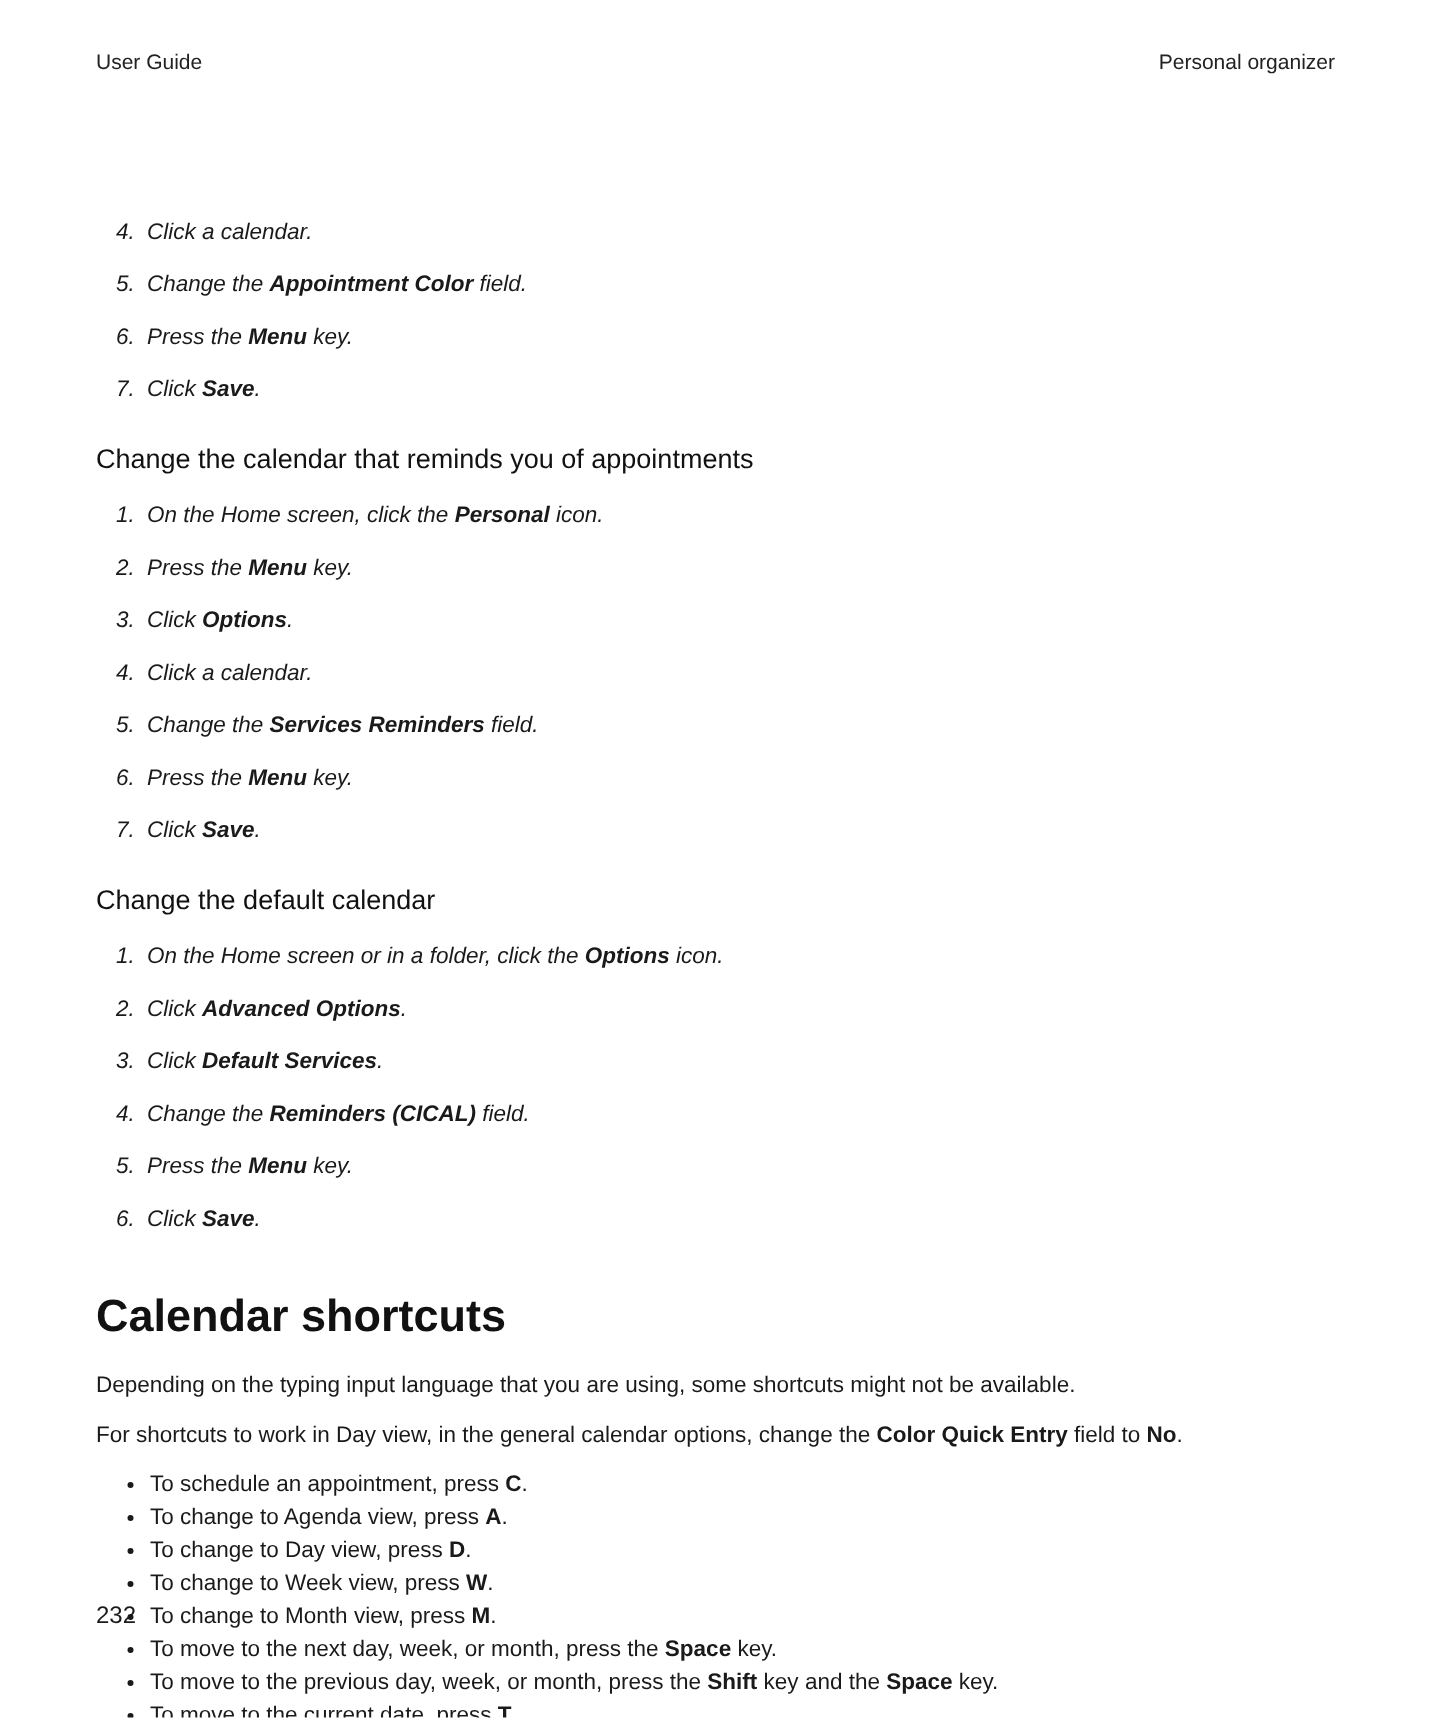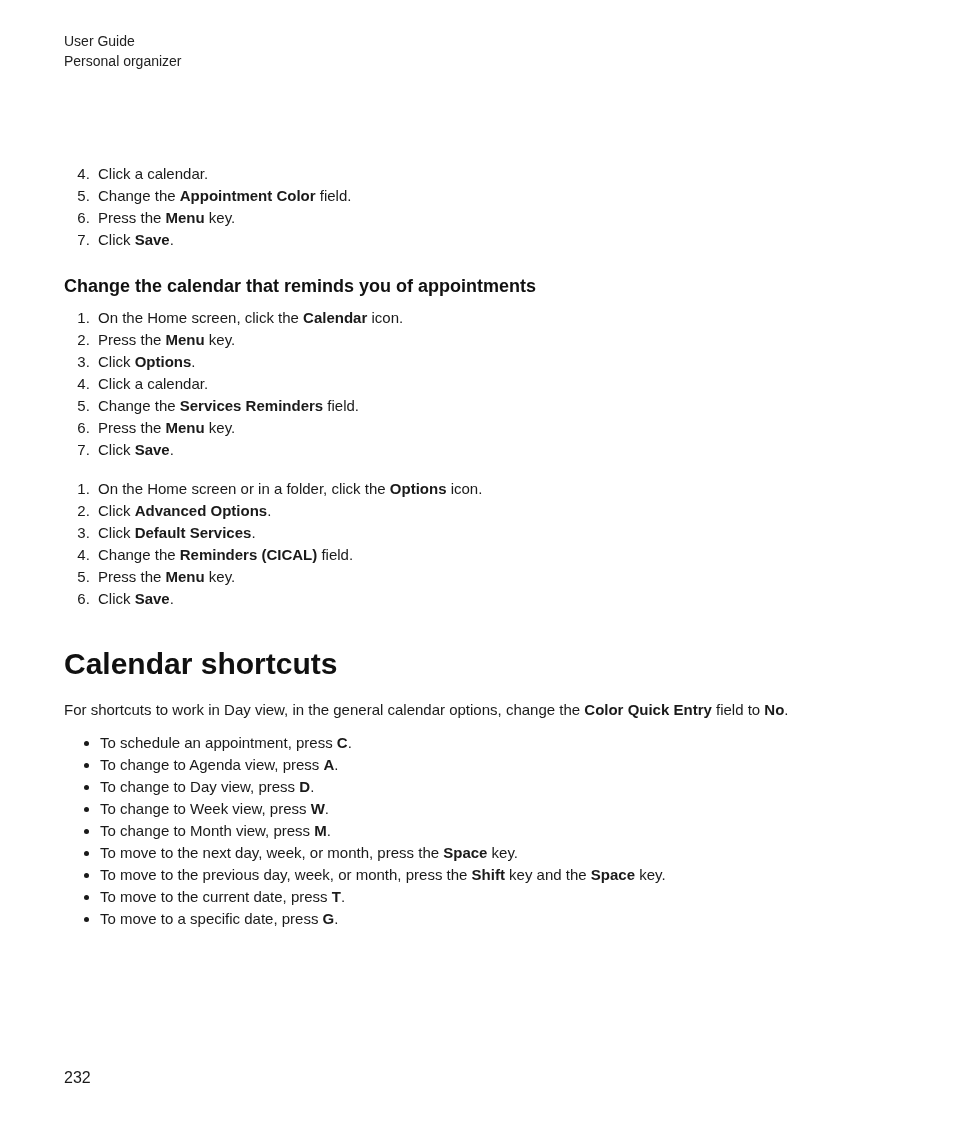--- a/index.html
+++ b/index.html
@@ -19,34 +19,34 @@
     width: 954px;
     height: 1145px;
     padding: 32px 64px 0 64px;
   }
   .runhead {
     display: flex;
     justify-content: space-between;
     font-size: 14px;
     color: #222;
     margin-bottom: 92px;
-    flex-direction: column;
   }
   ol.steps {
     margin: 0 0 18px 0;
     padding-left: 30px;
   }
   ol.steps li {
     padding-left: 4px;
-    margin: 1px 0;
+    margin: 14px 0;
     font-size: 15px;
+    font-style: italic;
   }
   h3.subsection {
     font-size: 18px;
-    font-weight: 700;
+    font-weight: 400;
     margin: 24px 0 8px 0;
     color: #111;
   }
   h2.section {
     font-size: 30px;
     font-weight: 700;
     margin: 34px 0 14px 0;
     color: #111;
   }
   p.body {
@@ -81,40 +81,42 @@
 
   <ol class="steps" start="4">
       <li>Click a calendar.</li>
       <li>Change the <b>Appointment Color</b> field.</li>
       <li>Press the <b>Menu</b> key.</li>
       <li>Click <b>Save</b>.</li>
     </ol>
 
   <h3 class="subsection">Change the calendar that reminds you of appointments</h3>
   <ol class="steps">
-      <li>On the Home screen, click the <b>Calendar</b> icon.</li>
+      <li>On the Home screen, click the <b>Personal</b> icon.</li>
       <li>Press the <b>Menu</b> key.</li>
       <li>Click <b>Options</b>.</li>
       <li>Click a calendar.</li>
       <li>Change the <b>Services Reminders</b> field.</li>
       <li>Press the <b>Menu</b> key.</li>
       <li>Click <b>Save</b>.</li>
     </ol>
 
+  <h3 class="subsection">Change the default calendar</h3>
   <ol class="steps">
       <li>On the Home screen or in a folder, click the <b>Options</b> icon.</li>
       <li>Click <b>Advanced Options</b>.</li>
       <li>Click <b>Default Services</b>.</li>
       <li>Change the <b>Reminders (CICAL)</b> field.</li>
       <li>Press the <b>Menu</b> key.</li>
       <li>Click <b>Save</b>.</li>
     </ol>
 
   <h2 class="section">Calendar shortcuts</h2>
 
+  <p class="body">Depending on the typing input language that you are using, some shortcuts might not be available.</p>
   <p class="body">For shortcuts to work in Day view, in the general calendar options, change the <b>Color Quick Entry</b> field to <b>No</b>.</p>
 
   <ul class="bullets">
       <li>To schedule an appointment, press <b>C</b>.</li>
       <li>To change to Agenda view, press <b>A</b>.</li>
       <li>To change to Day view, press <b>D</b>.</li>
       <li>To change to Week view, press <b>W</b>.</li>
       <li>To change to Month view, press <b>M</b>.</li>
       <li>To move to the next day, week, or month, press the <b>Space</b> key.</li>
       <li>To move to the previous day, week, or month, press the <b>Shift</b> key and the <b>Space</b> key.</li>

